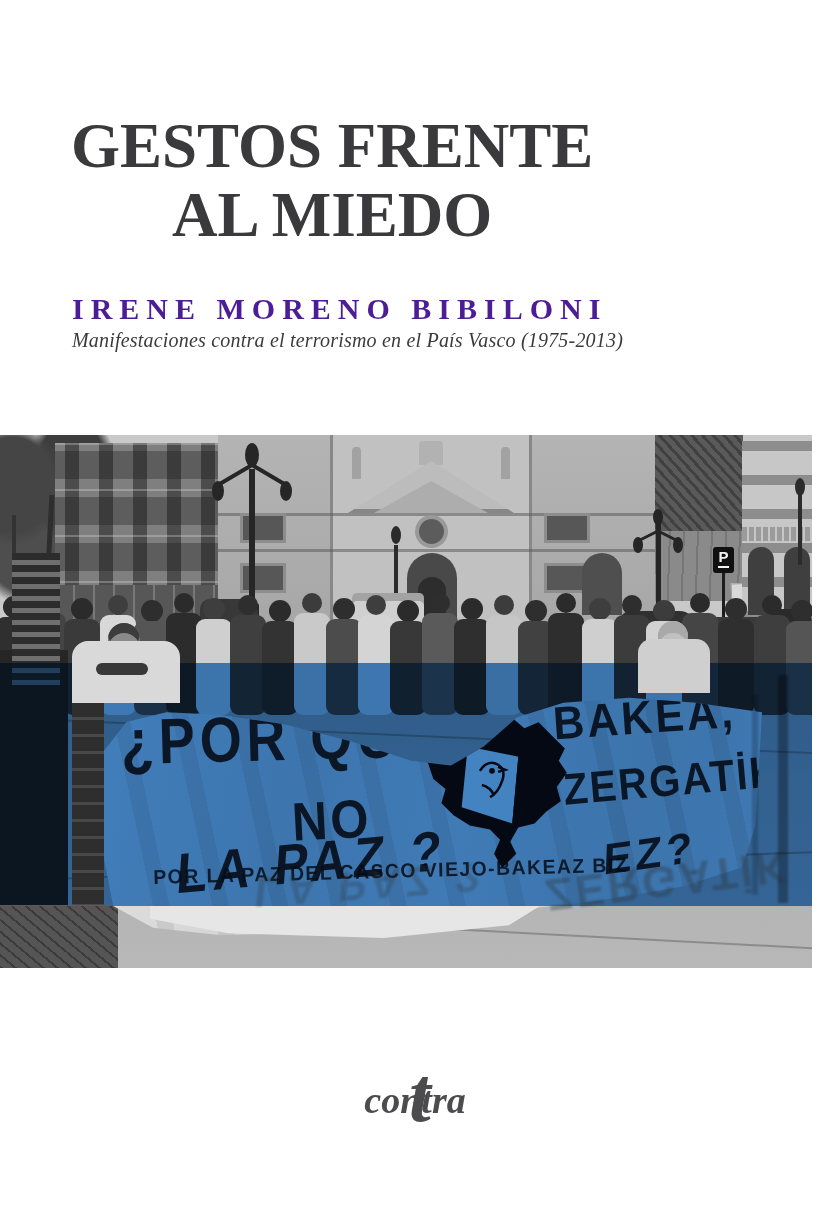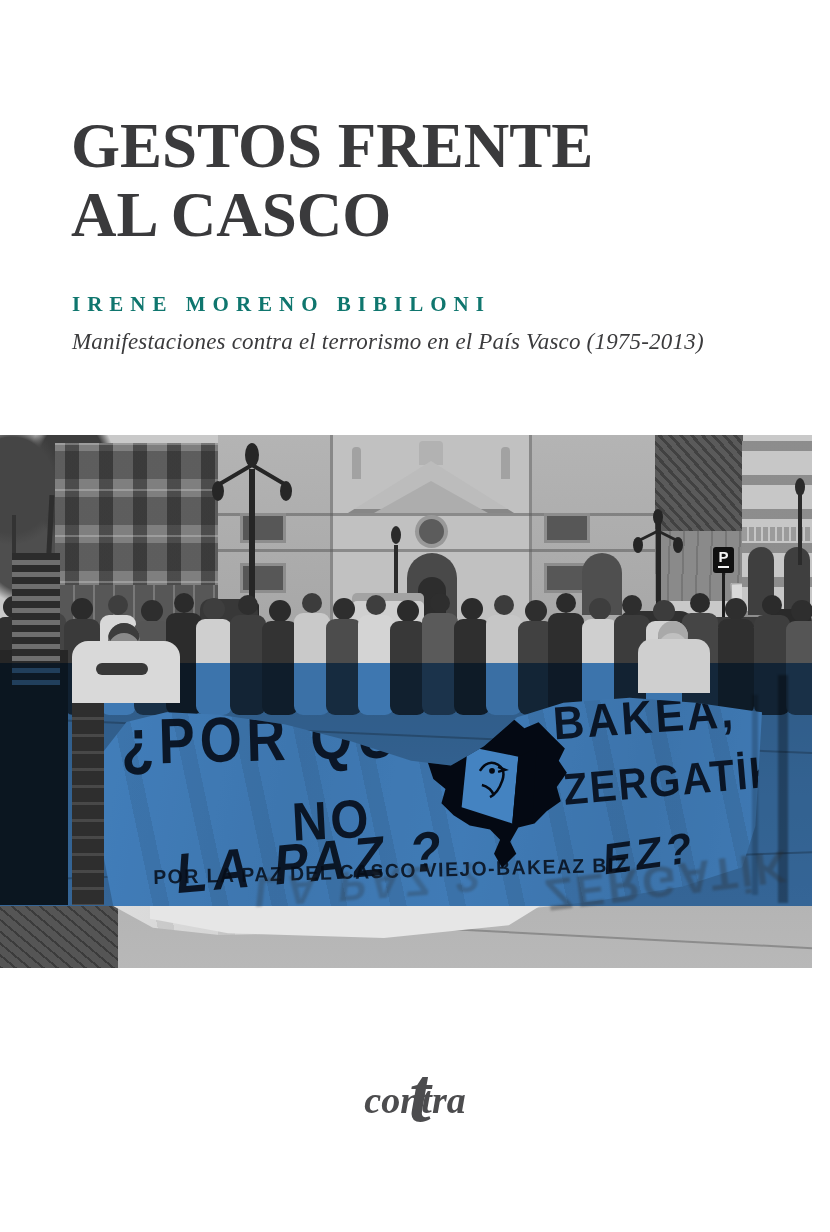--- a/index.html
+++ b/index.html
@@ -1,24 +1,24 @@
 <!DOCTYPE html>
 <html><head>
 <meta charset="utf-8">
 <style>
   html,body{margin:0;padding:0;background:#ffffff;}
   .cover{position:relative;width:830px;height:1232px;background:#ffffff;overflow:hidden;
-         font-family:"Liberation Serif",serif;}
+         font-family:"Liberation Serif",serif;text-align:center;}
   .abs{position:absolute;}
 
   
   .title{left:71px;top:112px;color:#3a3a3c;font-weight:bold;
          font-size:63px;line-height:69px;letter-spacing:0px;}
-  .author{left:72px;top:292px;color:#0f766e;font-weight:bold;font-size:21px;letter-spacing:7px;}
-  .subtitle{left:72px;top:329px;color:#3b3b3d;font-style:italic;font-size:23px;letter-spacing:.2px;}
+  .author{left:72px;top:292px;color:#4c1d95;font-weight:bold;font-size:30px;letter-spacing:7px;}
+  .subtitle{left:72px;top:329px;color:#3b3b3d;font-style:italic;font-size:20px;letter-spacing:.2px;}
 
   
   .photo{left:0;top:435px;width:812px;height:533px;background:#c9c9c9;overflow:hidden;isolation:isolate;}
   .photo *{position:absolute;}
 
   .trees{left:-18px;top:-10px;width:150px;height:205px;
     background:radial-gradient(ellipse 70px 80px at 30px 60px,#454545 0 60%,transparent 75%),
                radial-gradient(ellipse 60px 90px at 90px 50px,#3d3d3d 0 60%,transparent 75%),
                radial-gradient(ellipse 80px 70px at 50px 130px,#4e4e4e 0 55%,transparent 72%);}
   .trunk{left:46px;top:60px;width:5px;height:132px;background:#2e2e2e;transform:rotate(3deg);}
@@ -135,21 +135,21 @@
   .logo-word{position:absolute;left:50%;top:16px;transform:translateX(-50%);
     font-style:italic;font-weight:bold;font-size:38px;color:#4c4c4e;letter-spacing:0;}
 </style>
 </head>
 <body>
 
 <div class="cover">
 
   <div class="abs title">
     <div>GESTOS FRENTE</div>
-    <div>AL CASCO</div>
+    <div>AL MIEDO</div>
   </div>
   <div class="abs author">IRENE MORENO BIBILONI</div>
   <div class="abs subtitle">Manifestaciones contra el terrorismo en el País Vasco (1975-2013)</div>
 
   <div class="abs photo">
 
     <div class="trees"></div>
     <div class="trunk"></div>
     <div class="trunk2"></div>
 

